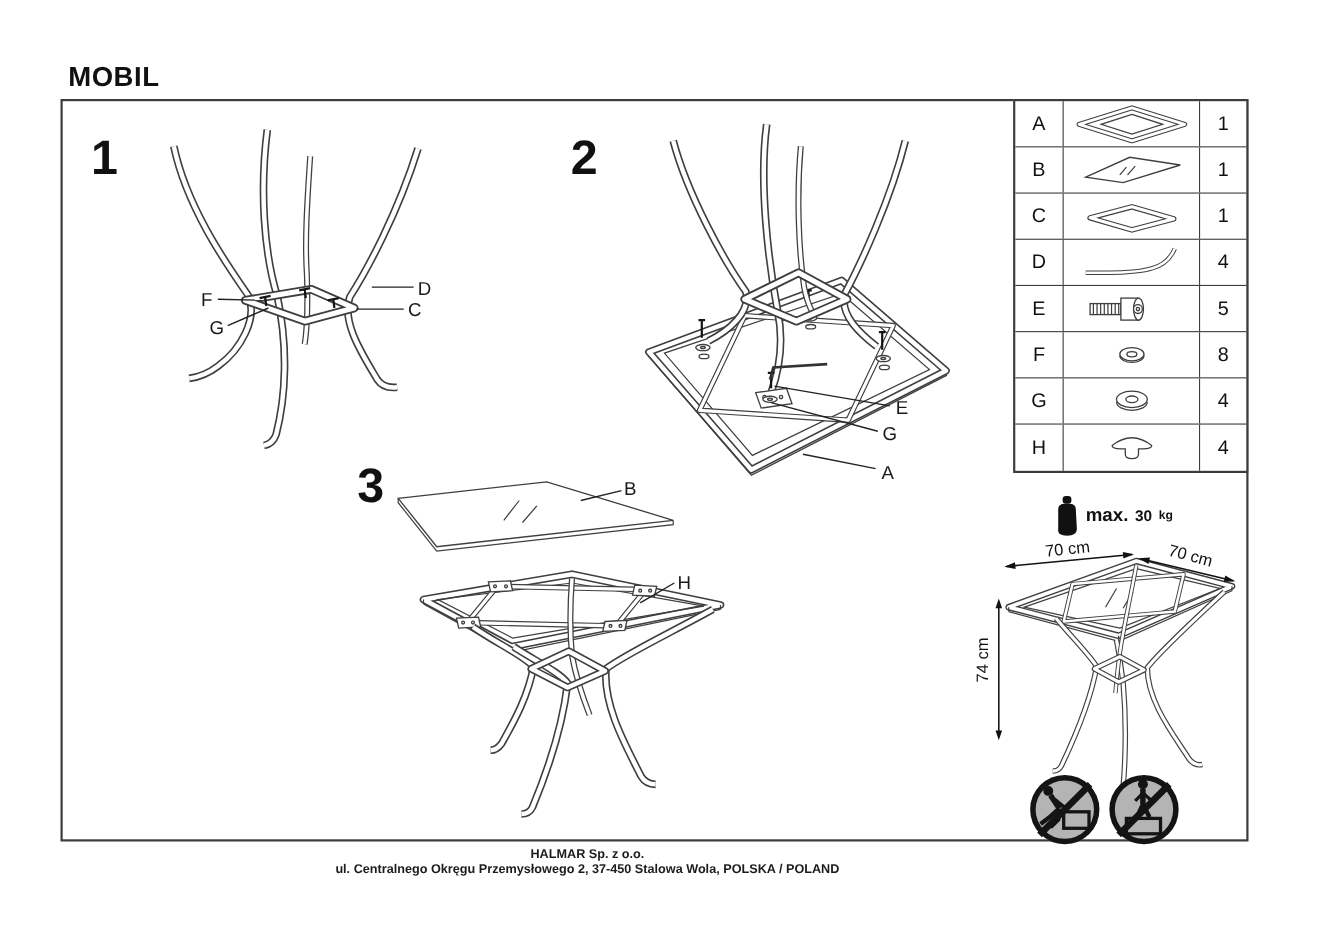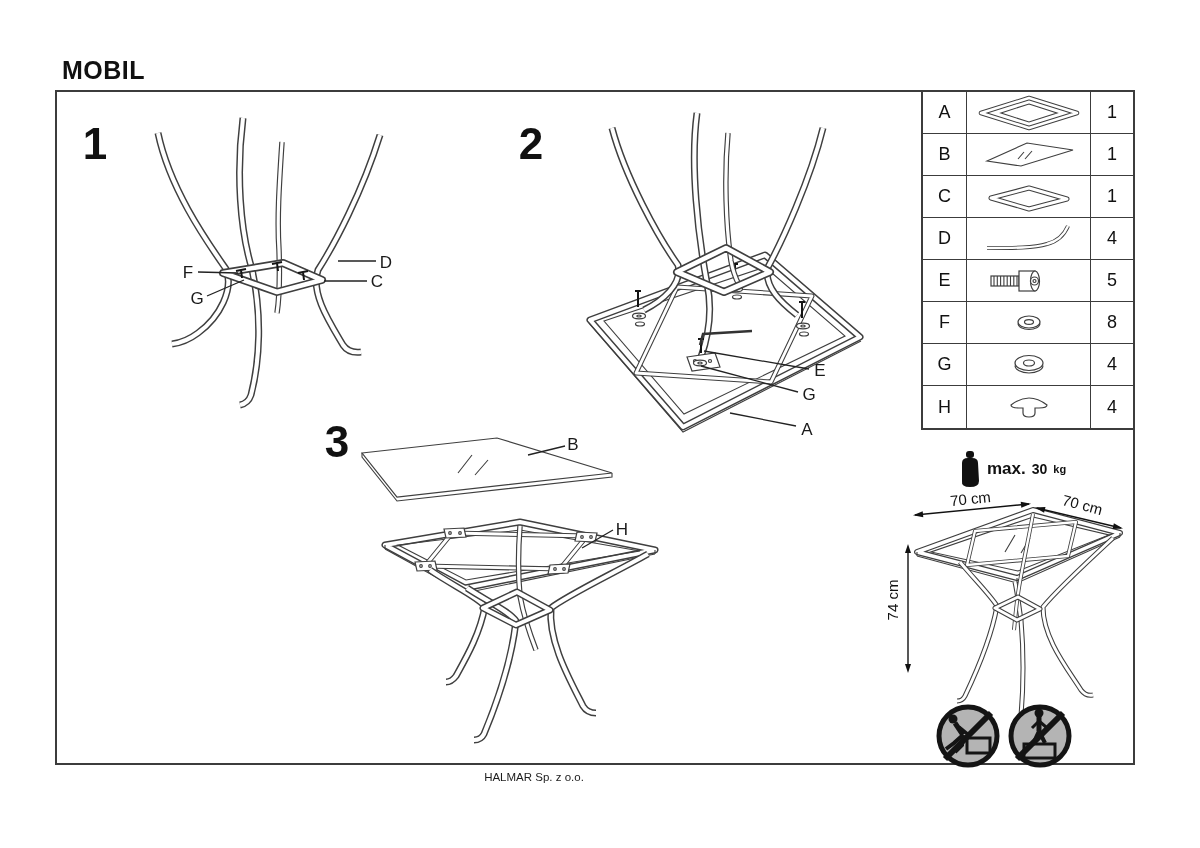--- a/index.html
+++ b/index.html
@@ -32,21 +32,21 @@
   .pt-icon { border-right:1.5px solid #3c3c3c; display:flex; align-items:center; justify-content:center; }
   .pt-qty { display:flex; align-items:center; justify-content:center; font-size:18px; color:#111; }
 
   
   .load-limit { position:absolute; left:959px; top:449px; height:40px; display:flex; align-items:center; gap:6px; }
   .load-limit .max { font-size:17px; color:#111; font-weight:bold; }
   .load-limit .val { font-size:14px; font-weight:bold; color:#111; }
   .load-limit .unit { font-size:11px; color:#111; font-weight:bold; }
 
   
-  .footer { position:absolute; left:134px; top:770px; width:800px; text-align:center; font-size:11.5px; line-height:14.3px; color:#1c1c1c; }
+  .footer { position:absolute; left:134px; top:770px; width:800px; text-align:center; font-size:11.5px; line-height:14.3px; color:#1c1c1c;font-weight:bold; }
 
   .sfig { position:absolute; }
 </style>
 </head>
 <body>
 
 <div class="page">
 
   <div class="title">MOBIL</div>
   <div class="main-box"></div>
@@ -311,15 +311,16 @@
         <svg width="120" height="36" viewBox="0 0 120 36">
           <path class="wh" d="M 42 16 Q 60 2 78 16 Q 78 19 70 19 L 66 19 L 66 24 Q 66 28 60 28 Q 54 28 54 24 L 54 19 L 50 19 Q 42 19 42 16 Z" stroke-width="1.4"></path>
         </svg>
       </div>
       <div class="pt-qty">4</div>
     </div>
   </div>
 
   <div class="footer">
     <div>HALMAR Sp. z o.o.</div>
+    <div>ul. Centralnego Okręgu Przemysłowego 2, 37-450 Stalowa Wola, POLSKA / POLAND</div>
   </div>
 
 </div>
 
 </body></html>

